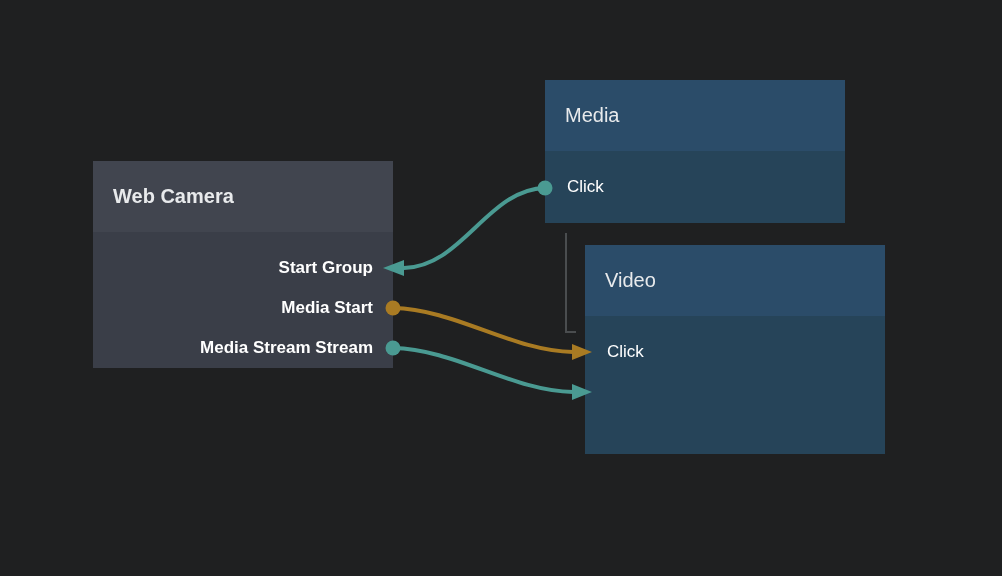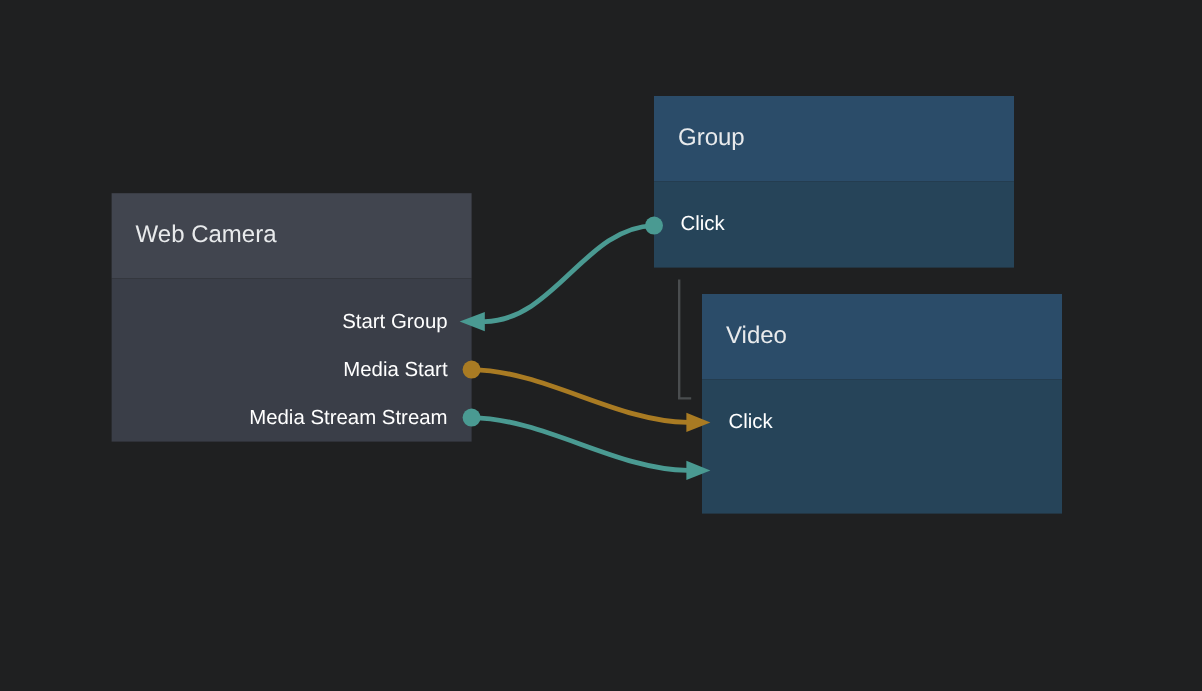--- a/index.html
+++ b/index.html
@@ -43,23 +43,23 @@
   }
   .port-row.align-right { justify-content: flex-end; padding-right: 20px; }
   .port-row.align-left  { justify-content: flex-start; padding-left: 22px; }
 
   
   .node-gray .node-header { background: #41454f; }
   .node-gray .node-body   { background: #3a3e48; }
   .node-blue .node-header { background: #2b4c69; }
   .node-blue .node-body   { background: #264459; }
 
-  #node-web-camera { left: 93px;  top: 161px; width: 300px; height: 200px; }
+  #node-web-camera { left: 93px;  top: 161px; width: 300px; height: 200px; font-weight: bold; }
   #node-group      { left: 545px; top: 80px;  width: 300px; height: 143px; }
-  #node-video      { left: 585px; top: 245px; width: 300px; height: 183px; }
+  #node-video      { left: 585px; top: 245px; width: 300px; height: 209px; }
 
   .connections-layer {
     position: absolute;
     left: 0; top: 0;
     width: 1002px;
     height: 576px;
     z-index: 5;
   }
 </style>
 </head>
@@ -79,21 +79,21 @@
         <span>Media Start</span>
       </div>
       <div class="port-row align-right">
         <span>Media Stream Stream</span>
       </div>
     </div>
   </div>
 
   <div class="node node-blue" id="node-group">
     <div class="node-header">
-      <span class="node-title">Group</span>
+      <span class="node-title">Media</span>
     </div>
     <div class="node-body">
       <div class="port-row align-left">
         <span>Click</span>
       </div>
     </div>
   </div>
 
   <div class="node node-blue" id="node-video">
     <div class="node-header">

